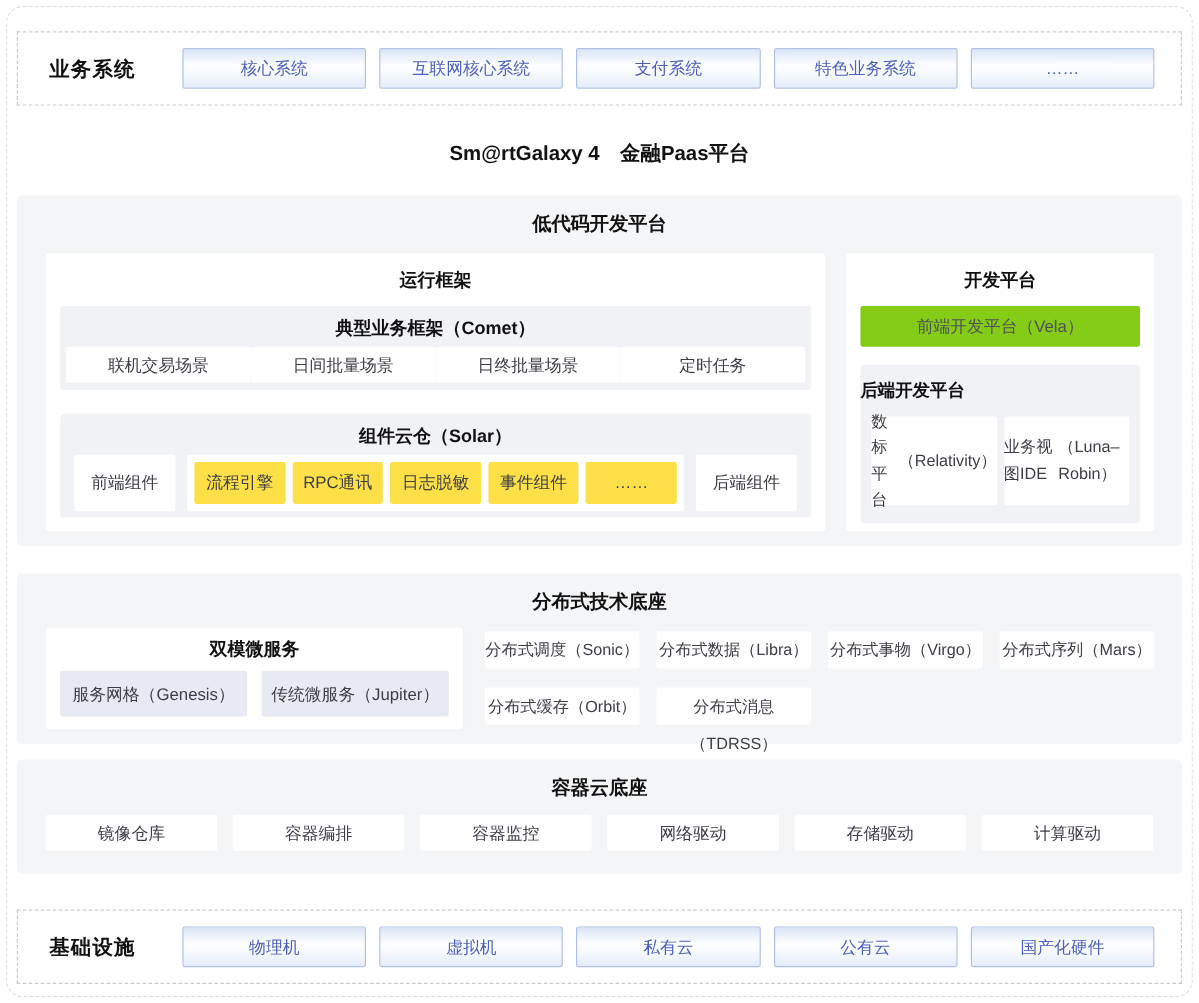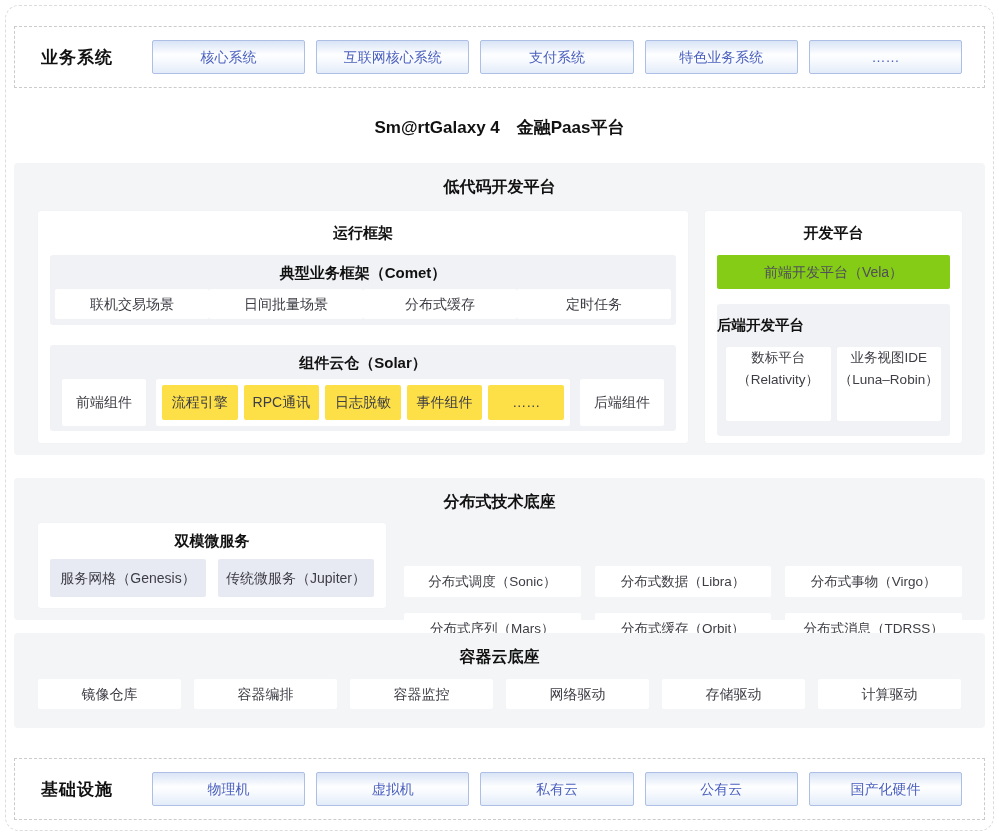--- a/index.html
+++ b/index.html
@@ -50,31 +50,31 @@
   .chip { flex:1; height:35px; line-height:35px; background:#fde047; border-radius:2px;
           text-align:center; font-size:14px; color:#3d3d45; }
 
   
   .dev { left:691px; top:48px; width:257px; height:232px; }
   .vela-chip { margin:12px 12px 0; height:34px; line-height:34px; background:#84cc16; border-radius:2px;
                text-align:center; font-size:14px; color:#50505a; }
   .backend { position:relative; margin:15px 12px 0; height:132px; background:#f1f2f5; border-radius:3px; }
   .backend-title { text-align:left; font-size:14.5px; font-weight:bold; padding-top:12px; color:#111; }
   .backend-row { display:flex; gap:6px; margin:12px 9px 0; }
-  .cell2 { flex:1; background:#fff; border-radius:2px; height:74px; display:flex; flex-direction:column;
+  .cell2 { flex:1; background:#fff; border-radius:2px; height:74px; display:flex; 
            align-items:center; font-size:13.5px; color:#3d3d45; line-height:1.6; }
 
   
   .dual { left:24px; top:45px; width:348px; height:85px; }
   .dual .white-panel-title { padding-top:9px; }
   .dual-row { display:flex; gap:12px; margin:8px 12px 0; }
   .dual-chip { flex:1; height:38px; line-height:38px; background:#e8eaf3; border-radius:2px;
                text-align:center; font-size:14px; color:#3d3d45; }
   .dist-grid { position:absolute; left:390px; right:23px; top:48px;
-               display:grid; grid-template-columns:repeat(3,1fr); column-gap:14px; row-gap:16px;margin-top:40px; }
+               display:grid; grid-template-columns:repeat(4,1fr); column-gap:14px; row-gap:16px; }
   .dist-cell { height:31px; line-height:31px; background:#fff; border-radius:2px;
                text-align:center; font-size:13.5px; color:#3d3d45; }
 
   
   .cc-row { position:absolute; left:24px; right:24px; top:46px; display:flex; gap:13px; }
   .cc-cell { flex:1; height:30px; line-height:30px; background:#fff; border-radius:2px;
              text-align:center; font-size:14px; color:#3d3d45; }
 </style>
 </head>
 <body>
@@ -97,21 +97,21 @@
     <div class="panel-title">低代码开发平台</div>
 
     <div class="white-panel runtime">
       <div class="white-panel-title">运行框架</div>
 
       <div class="gray-box comet">
         <div class="gray-box-title">典型业务框架（Comet）</div>
         <div class="row4">
           <div class="cell-white">联机交易场景</div>
           <div class="cell-white">日间批量场景</div>
-          <div class="cell-white">分布式缓存</div>
+          <div class="cell-white">日终批量场景</div>
           <div class="cell-white">定时任务</div>
         </div>
       </div>
 
       <div class="gray-box solar">
         <div class="gray-box-title">组件云仓（Solar）</div>
         <div class="solar-row">
           <div class="seg-white">前端组件</div>
           <div class="chips-strip">
             <div class="chip">流程引擎</div>

